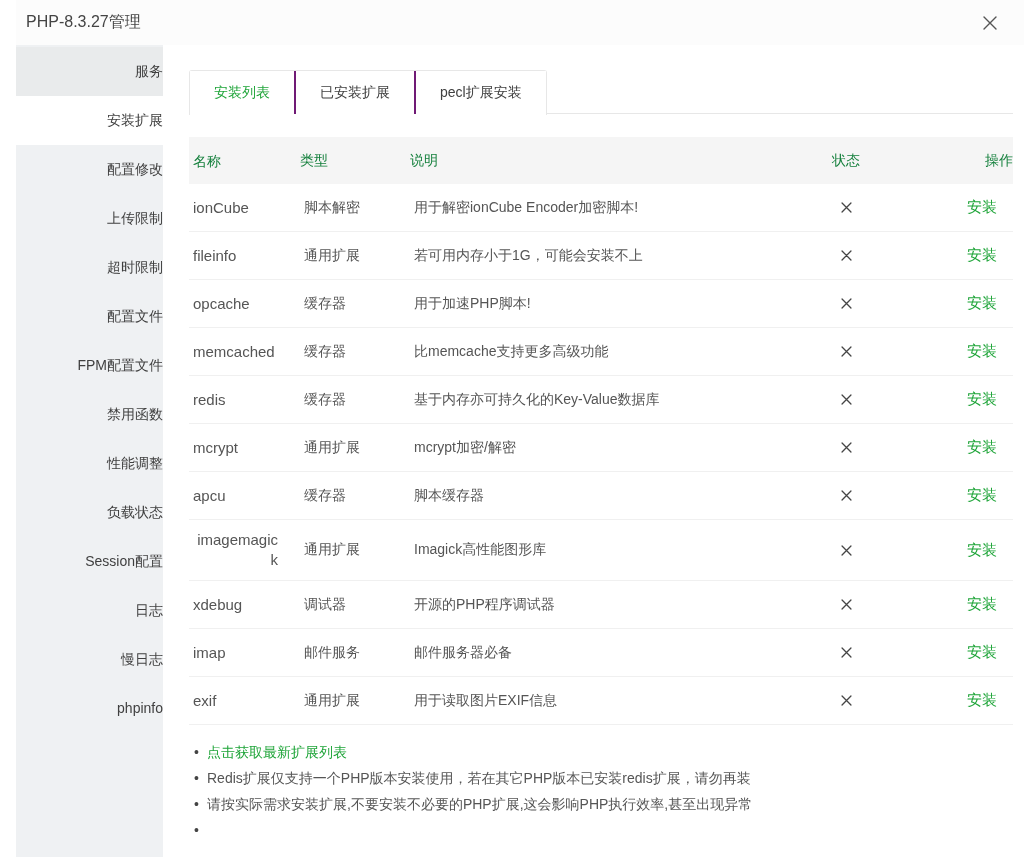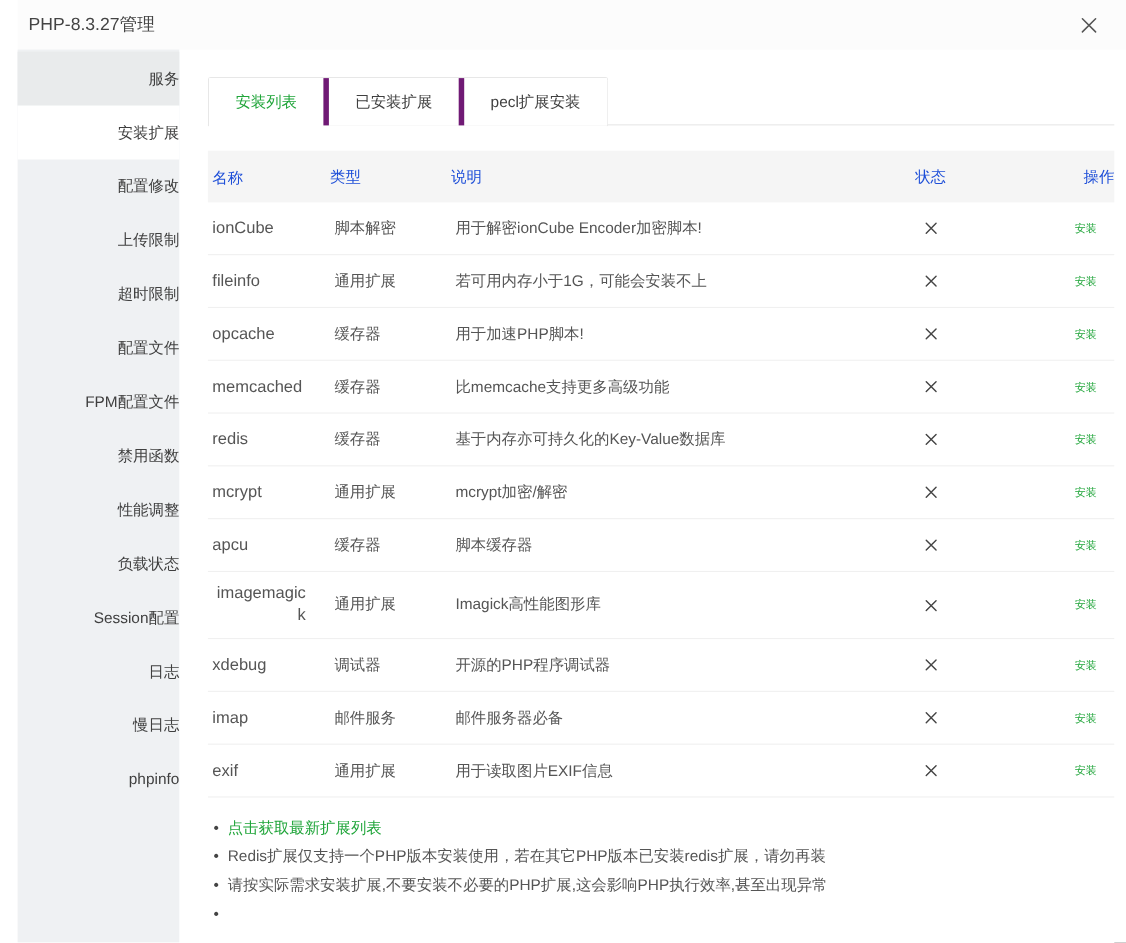--- a/index.html
+++ b/index.html
@@ -21,35 +21,35 @@
   .side-item.highlighted{background:#e9ebec;}
   .side-item.active{background:#fff;}
   
   .content{flex:1;padding-left:26px;box-sizing:border-box;overflow:hidden;}
   
   .tabs{position:relative;height:44px;margin-top:25px;width:824px;}
   .tabs::after{content:"";position:absolute;left:0;bottom:0;width:824px;height:1px;background:#e7e7e7;}
   .tab-group{position:absolute;left:0;top:0;height:44px;display:flex;border:1px solid #e7e7e7;border-bottom:none;
     border-radius:3px 3px 0 0;z-index:2;background:transparent;}
   .tab{height:43px;line-height:43px;padding:0 24px;font-size:14px;color:#404040;background:#fff;cursor:pointer;}
-  .tab + .tab{border-left:5px solid #701a75;}
+  .tab + .tab{border-left:2px solid #701a75;}
   .tab.active{height:44px;color:var(--green);text-align:center;}
   
   .tbl{width:824px;margin-top:23px;}
-  .thead{display:flex;background:#f5f5f5;height:47px;color:#1d4ed8;font-size:14px;}
+  .thead{display:flex;background:#f5f5f5;height:47px;color:#15803d;font-size:14px;}
   .trow{display:flex;min-height:47px;border-bottom:1px solid #f0f0f0;color:#555;font-size:14px;text-align:right;}
   .cell{display:flex;align-items:center;box-sizing:border-box;padding:10px 0;}
   .thead .cell{padding:0;}
   .c-name{width:111px;padding-left:4px;padding-right:22px;font-size:15px;line-height:20px;word-break:break-all;}
   .thead .c-name{font-size:14px;padding-left:4px;}
   .c-type{width:110px;padding-left:4px;}
   .c-desc{width:396px;padding-left:4px;}
   .c-status{width:80px;justify-content:center;}
   .c-action{flex:1;justify-content:flex-end;padding-right:16px;}
-  .install-link{color:var(--green);cursor:pointer;font-size:10px;}
+  .install-link{color:var(--green);cursor:pointer;font-size:15px;}
   .x-icon{display:inline-flex;}
   
   .notes{margin-top:14px;width:824px;}
   .note{display:flex;line-height:26px;font-size:14px;color:#555;}
   .bullet{width:13px;margin-left:5px;color:#444;flex:none;}
   .note-link{color:var(--green);cursor:pointer;}
 </style>
 </head>
 <body>
 

